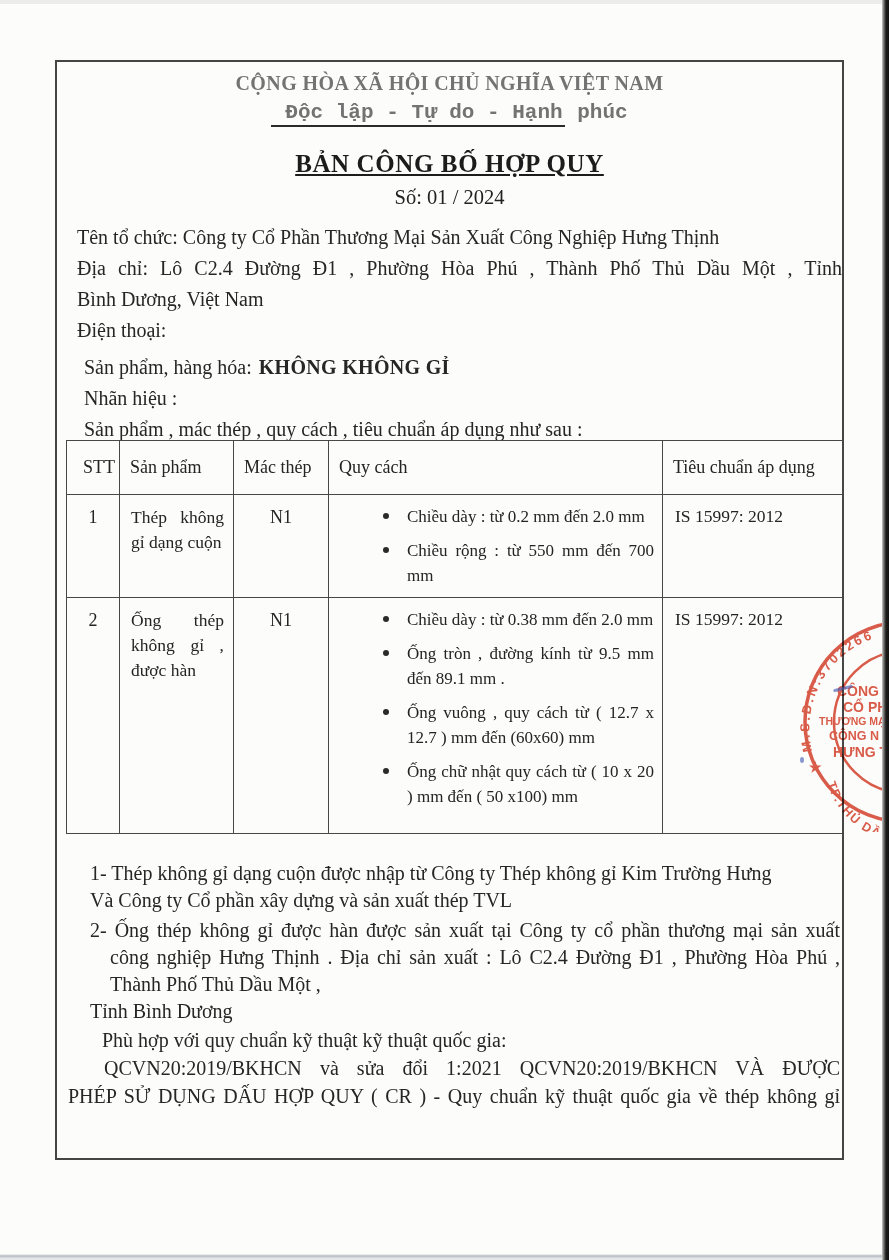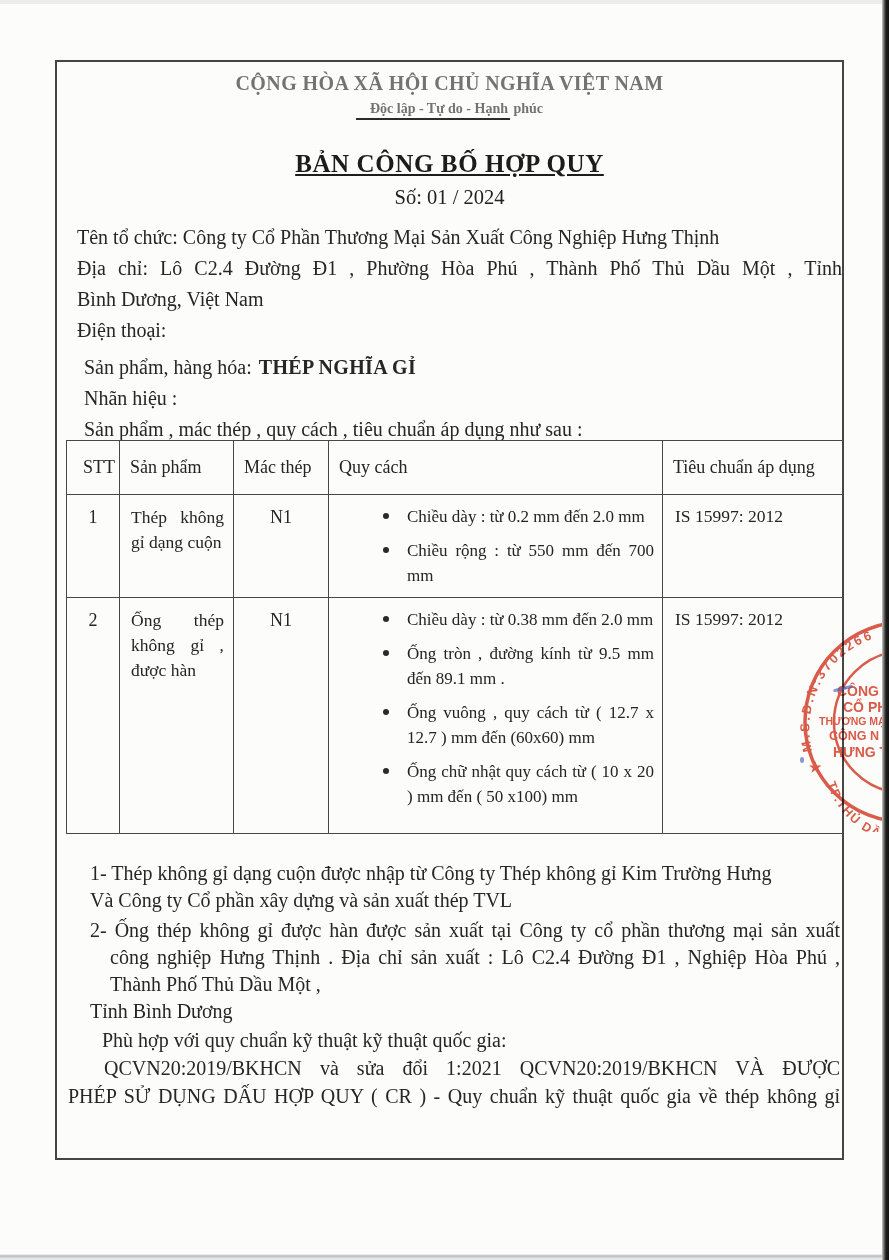--- a/index.html
+++ b/index.html
@@ -9,21 +9,21 @@
   .scan-top{position:absolute;left:0;top:0;width:100%;height:4px;background:#ececea;z-index:40;}
   .scan-right{position:absolute;right:0;top:0;width:7px;height:100%;z-index:50;
     background:linear-gradient(to right,#c9c9c7 0px,#6b6b69 2px,#1d1d1b 4px,#121210 7px);}
   .scan-bottom{position:absolute;left:0;bottom:0;width:100%;height:6px;z-index:45;
     background:linear-gradient(to bottom,#fcfcfa 0px,#b4b9c1 2px,#dfe1e4 4px,#e8eaec 6px);}
   
   .border-box{position:absolute;left:55px;top:60px;width:789px;height:1100px;border:2px solid #454545;box-sizing:border-box;}
   
   .doc-header{position:absolute;left:0;top:10px;width:100%;text-align:center;color:#737373;}
   .national-title{font-size:20px;font-weight:bold;letter-spacing:.4px;}
-  .motto{margin-top:6px;font-size:14px;font-weight:bold;}
+  .motto{margin-top:6px;font-size:21px;font-weight:bold;font-family:Liberation Mono, monospace;}
   .motto-underline{display:inline-block;border-bottom:2.5px solid #2b2b2b;padding:0 2px 1px 14px;}
   .doc-title{position:absolute;left:0;top:88px;width:100%;text-align:center;font-size:25px;font-weight:bold;letter-spacing:.6px;color:#1c1c1c;text-decoration:underline;}
   .doc-number{position:absolute;left:0;top:124px;width:100%;text-align:center;font-size:20.5px;color:#222;}
   
   .info{position:absolute;left:20px;top:160px;width:765px;font-size:20px;line-height:31px;}
   .info p{margin:0;}
   .jline{text-align:justify;text-align-last:justify;}
   .info .indented{padding-left:7px;}
   .info .product{margin-top:6px;}
   .product b{margin-left:7px;letter-spacing:.3px;}
@@ -73,21 +73,21 @@
     </div>
 
     <div class="doc-title">BẢN CÔNG BỐ HỢP QUY</div>
     <div class="doc-number">Số: 01 / 2024</div>
 
     <div class="info">
       <p>Tên tổ chức: Công ty Cổ Phần Thương Mại Sản Xuất Công Nghiệp Hưng Thịnh</p>
       <p class="jline">Địa chỉ: Lô C2.4 Đường Đ1 , Phường Hòa Phú , Thành Phố Thủ Dầu Một , Tỉnh</p>
       <p>Bình Dương, Việt Nam</p>
       <p>Điện thoại:</p>
-      <p class="indented product"><span>Sản phẩm, hàng hóa:</span><b>THÉP NGHĨA GỈ</b></p>
+      <p class="indented product"><span>Sản phẩm, hàng hóa:</span><b>KHÔNG KHÔNG GỈ</b></p>
       <p class="indented">Nhãn hiệu :</p>
       <p class="indented">Sản phẩm , mác thép , quy cách , tiêu chuẩn áp dụng như sau :</p>
     </div>
 
     <table class="spec-table">
       <colgroup>
         <col class="col-stt">
           <col class="col-sp">
           <col class="col-mt">
           <col class="col-qc">
@@ -127,21 +127,21 @@
         </td>
         <td class="c-tc">IS 15997: 2012</td>
       </tr>
     </tbody>
       </table>
 
     <div class="notes">
       <p>1- Thép không gỉ dạng cuộn được nhập từ Công ty Thép không gỉ Kim Trường Hưng</p>
       <p>Và Công ty Cổ phần xây dựng và sản xuất thép TVL</p>
       <p class="jline gap">2- Ống thép không gỉ được hàn được sản xuất tại Công ty cổ phần thương mại sản xuất</p>
-      <p class="jline hang">công nghiệp Hưng Thịnh . Địa chỉ sản xuất : Lô C2.4 Đường Đ1 , Nghiệp Hòa Phú ,</p>
+      <p class="jline hang">công nghiệp Hưng Thịnh . Địa chỉ sản xuất : Lô C2.4 Đường Đ1 , Phường Hòa Phú ,</p>
       <p class="hang">Thành Phố Thủ Dầu Một ,</p>
       <p>Tỉnh Bình Dương</p>
       <p class="conform">Phù hợp với quy chuẩn kỹ thuật kỹ thuật quốc gia:</p>
     </div>
 
     <div class="conform-para">
       <p class="jline first">QCVN20:2019/BKHCN  và  sửa  đổi  1:2021  QCVN20:2019/BKHCN  VÀ  ĐƯỢC</p>
       <p class="jline">PHÉP SỬ DỤNG DẤU HỢP QUY ( CR ) -  Quy chuẩn kỹ thuật quốc gia về thép không gỉ</p>
     </div>
 

